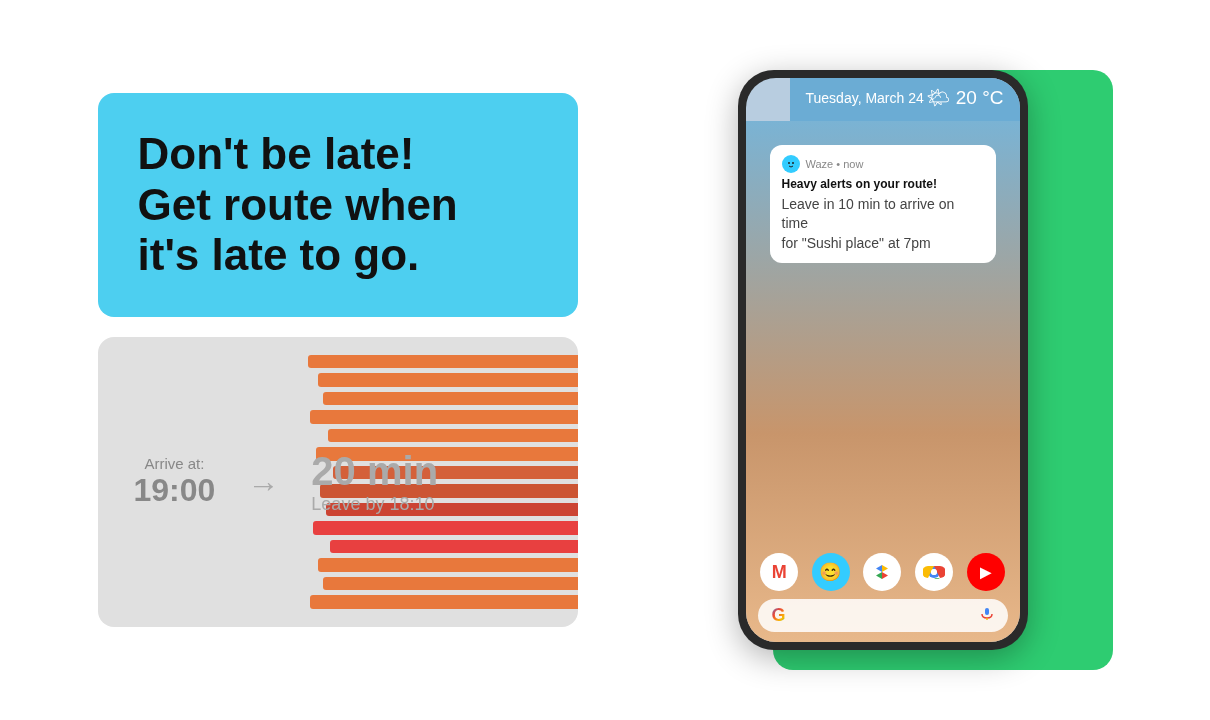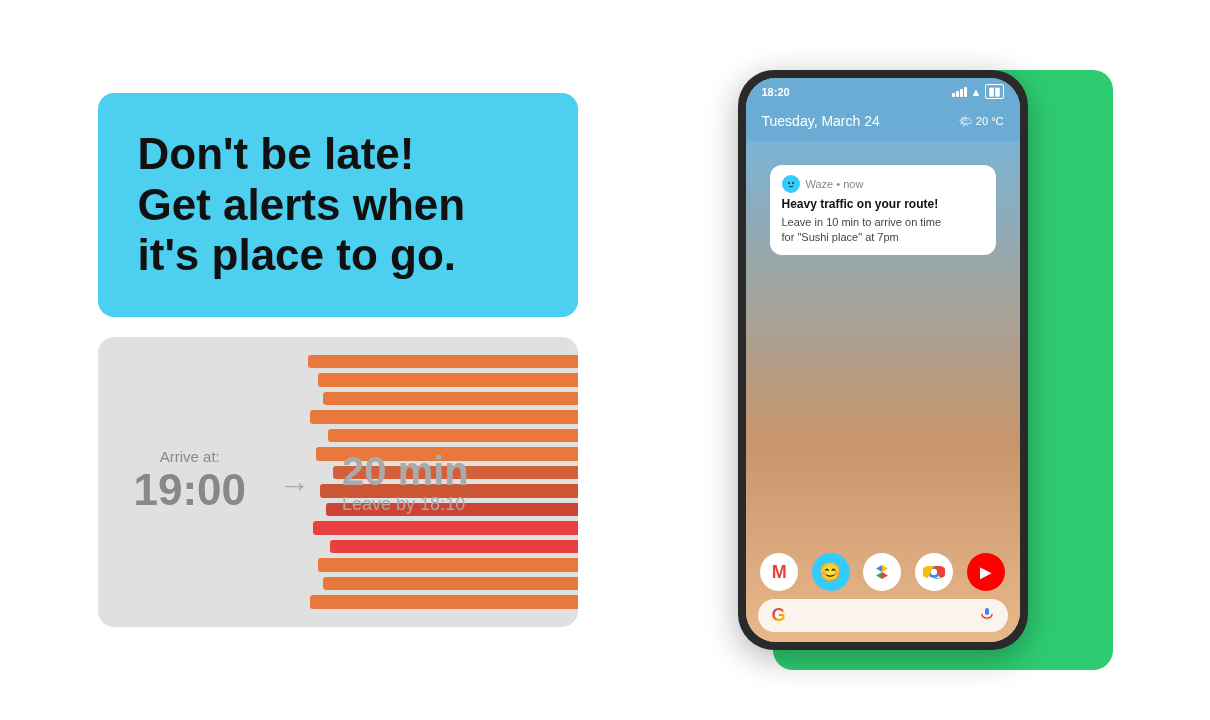--- a/index.html
+++ b/index.html
@@ -74,21 +74,21 @@
       flex-direction: column;
       align-items: center;
     }
 
     .arrive-label {
       font-size: 15px;
       color: #888;
     }
 
     .arrive-time {
-      font-size: 44px;
+      font-size: 32px;
       font-weight: 700;
       color: #888;
     }
 
     .arrow-icon {
       font-size: 32px;
       color: #aaa;
       margin: 0 8px;
     }
 
@@ -198,30 +198,31 @@
       width: 3px;
       border-radius: 1px;
     }
 
     .phone-header {
       background: #6bacd4;
       padding: 8px 16px 12px;
       display: flex;
       justify-content: space-between;
       align-items: center;
+      margin-left: 44px;
     }
 
     .date-text {
       font-size: 14px;
       color: white;
       font-weight: 500;
     }
 
     .weather-text {
-      font-size: 11px;
+      font-size: 19px;
       color: white;
       display: flex;
       align-items: center;
       gap: 4px;
     }
 
     
     .wallpaper {
       flex: 1;
       background: linear-gradient(180deg, #7ab3d4 0%, #c8956b 60%, #e8b88a 100%);
@@ -268,21 +269,21 @@
     }
 
     .notif-title {
       font-size: 12px;
       font-weight: 700;
       color: #111;
       line-height: 1.3;
     }
 
     .notif-body {
-      font-size: 11px;
+      font-size: 14px;
       color: #444;
       line-height: 1.4;
       margin-top: 2px;
     }
 
     
     .app-dock {
       padding: 10px 8px 6px;
       display: flex;
       flex-direction: column;
@@ -333,22 +334,22 @@
 </head>
 <body>
 
 <div class="main-container">
 
   <div class="left-panel">
 
     <div class="blue-card">
       <h1>
         <span>Don't be late!</span><br>
-        <span>Get alerts when</span><br>
-        <span>it's place to go.</span>
+        <span>Get route when</span><br>
+        <span>it's late to go.</span>
       </h1>
     </div>
 
     <div class="travel-card">
       <div class="travel-info">
         <div class="arrive-block">
           <span class="arrive-label">Arrive at:</span>
           <span class="arrive-time">19:00</span>
         </div>
         <span class="arrow-icon">→</span>
@@ -378,54 +379,41 @@
 
   </div>
 
   <div class="right-panel">
 
     <div class="green-bg"></div>
 
     <div class="phone-frame">
       <div class="phone-screen">
 
-        <div class="status-bar">
-          <span>18:20</span>
-          <div class="status-icons">
-            <div class="signal-bars">
-              <div class="signal-bar" style="height:4px;"></div>
-              <div class="signal-bar" style="height:6px;"></div>
-              <div class="signal-bar" style="height:8px;"></div>
-              <div class="signal-bar" style="height:10px;"></div>
-            </div>
-            <span style="font-size:11px;">▲</span>
-            <span style="font-size:11px; border:1px solid white; padding: 0 2px; border-radius:2px;">▮▮</span>
-          </div>
-        </div>
 
         <div class="phone-header">
           <span class="date-text">Tuesday, March 24</span>
           <span class="weather-text">🌤 20 °C</span>
         </div>
 
         <div class="wallpaper">
 
           <div class="notification-card">
             <div class="notif-header">
               <div class="waze-icon">
                 <svg width="12" height="12" viewBox="0 0 12 12" fill="none">
                   <circle cx="6" cy="6" r="6" fill="#33ccff"></circle>
                   <circle cx="4" cy="5" r="1" fill="#222"></circle>
                   <circle cx="8" cy="5" r="1" fill="#222"></circle>
                   <path d="M4 8 Q6 10 8 8" stroke="#222" stroke-width="1" fill="none"></path>
                 </svg>
               </div>
               <span class="notif-app-name">Waze • now</span>
             </div>
-            <div class="notif-title">Heavy traffic on your route!</div>
+            <div class="notif-title">Heavy alerts on your route!</div>
             <div class="notif-body">Leave in 10 min to arrive on time<br>for "Sushi place" at 7pm</div>
           </div>
 
           <div class="app-dock">
             <div class="app-icons-row">
 
               <div class="app-icon" style="background:#fff;">
                 <span style="color:#EA4335; font-size:18px; font-weight:900;">M</span>
               </div>
 

